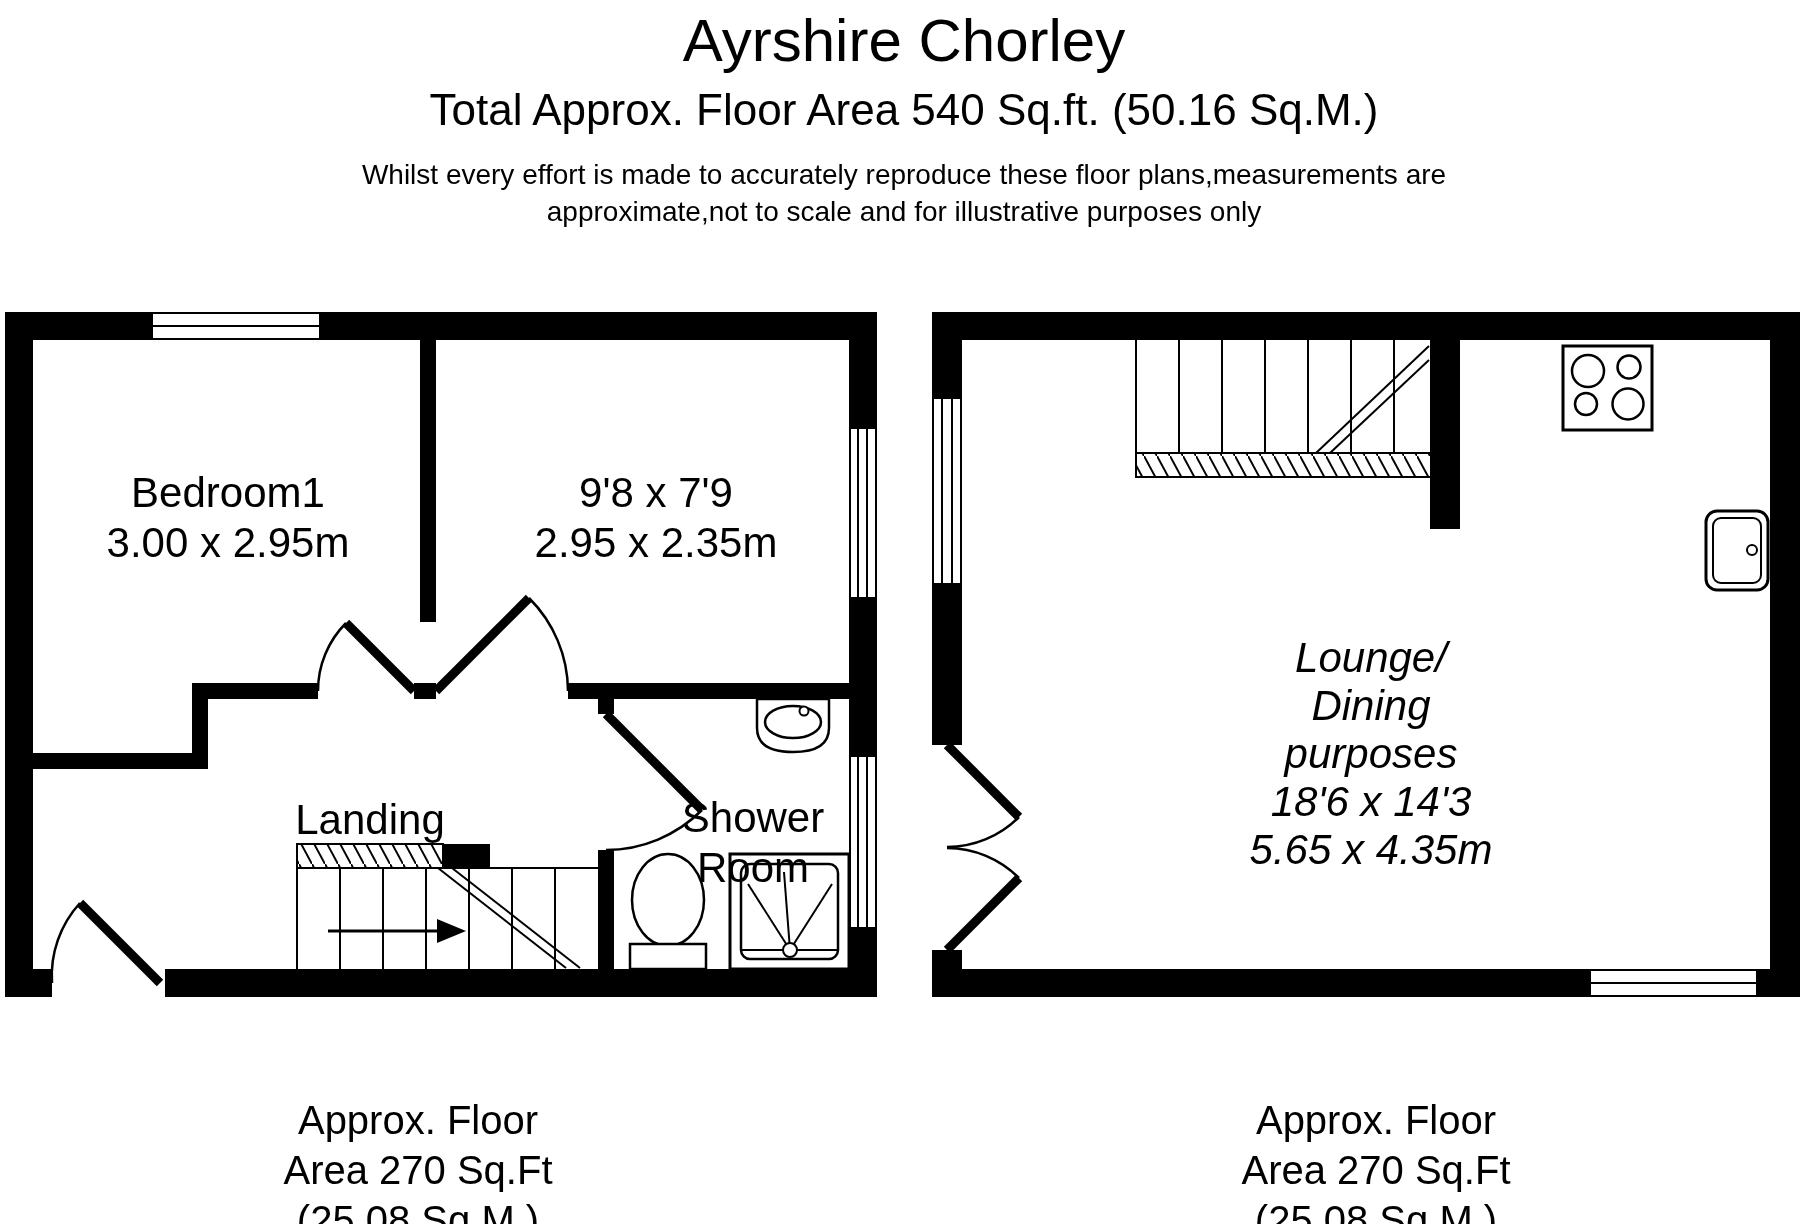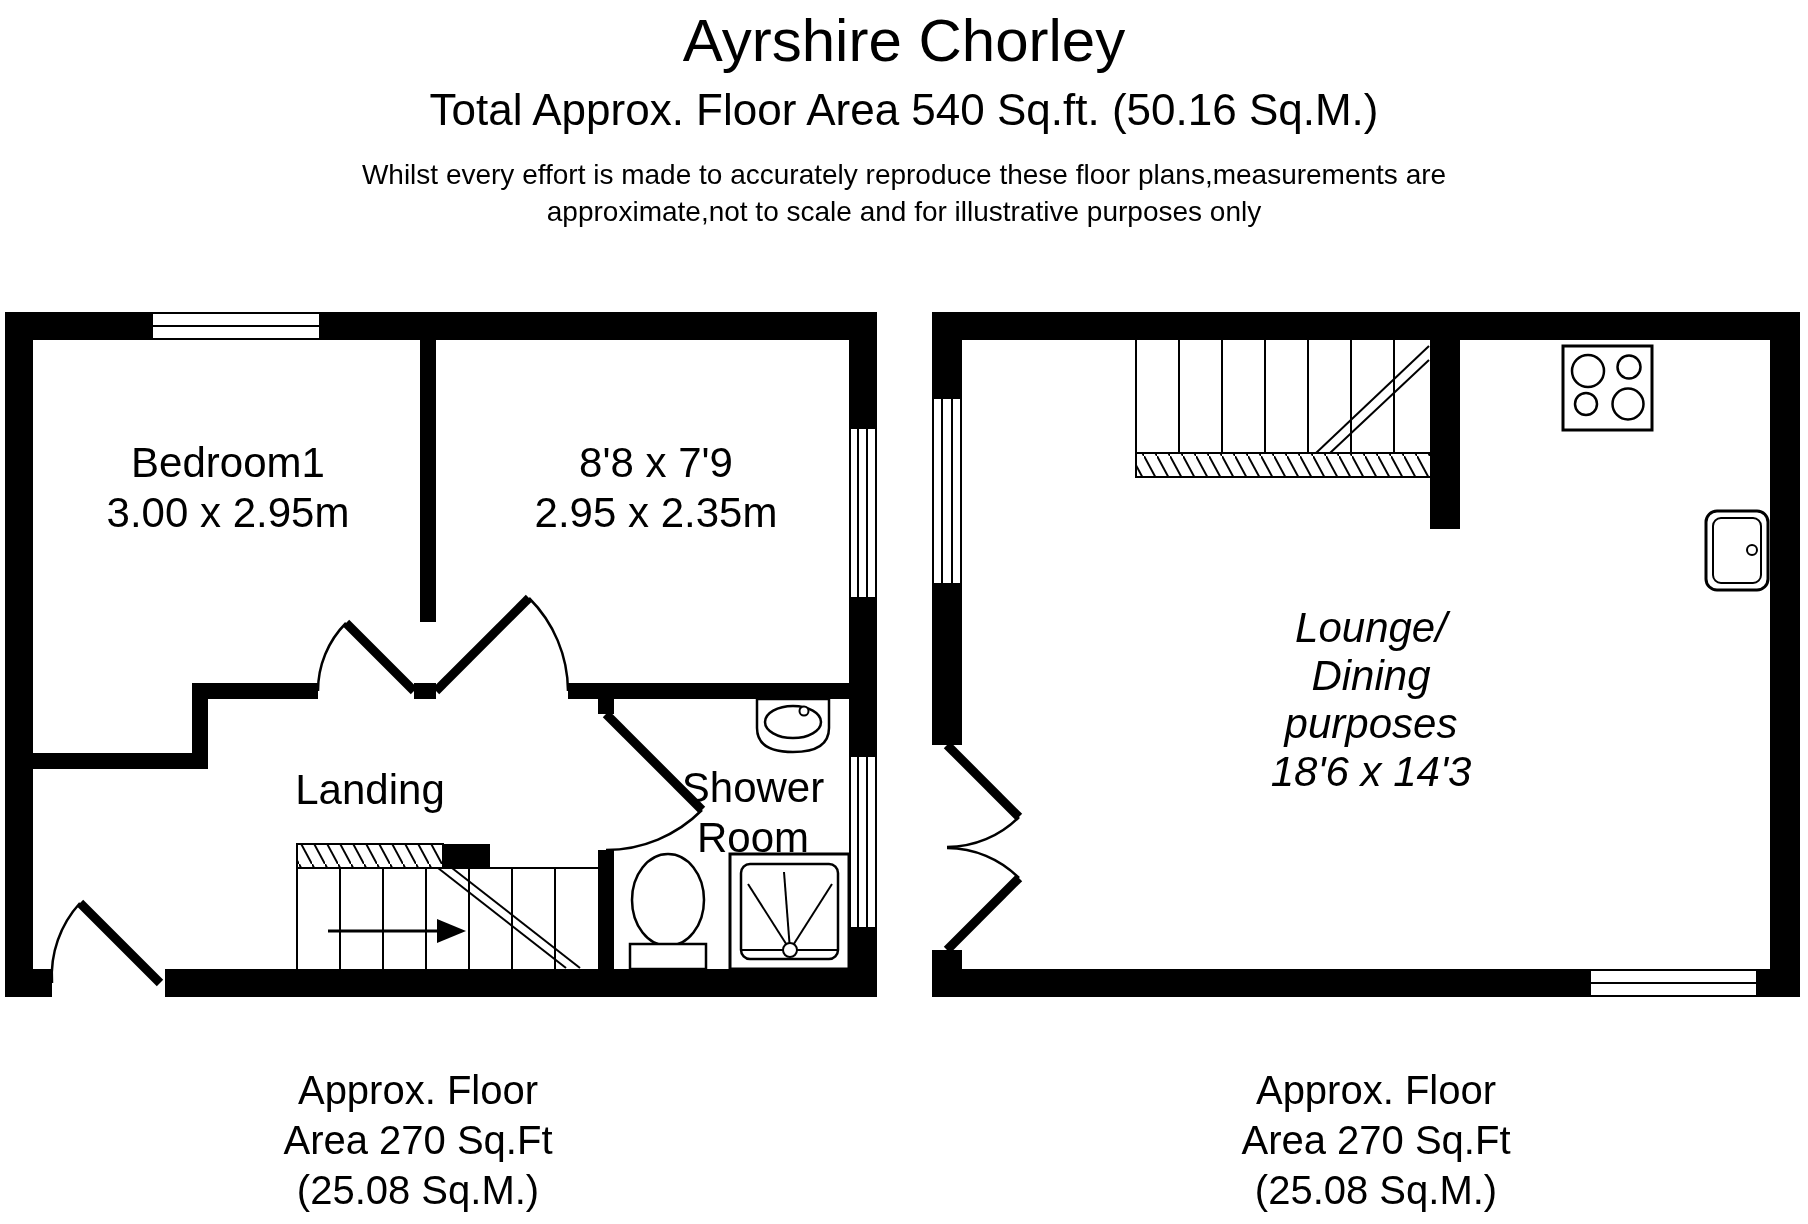--- a/index.html
+++ b/index.html
@@ -16,20 +16,21 @@
   #subtitle{top:84px;font-size:44px;line-height:52px;}
   #disclaimer{top:156px;font-size:28px;line-height:37px;}
   #plan-svg{position:absolute;left:0;top:0;color:var(--ink,#000);}
   .label{
     position:absolute;
     transform:translateX(-50%);
     text-align:center;
     white-space:nowrap;
     font-size:42px;
     line-height:50px;
+    margin-top:30px;
   }
   .label.cap{font-size:40px;line-height:50px;}
   .label.lounge{line-height:48px;font-style:italic;}
 </style>
 </head>
 <body>
 
 <div id="page">
 
   <div id="title" class="hdr">Ayrshire Chorley</div>
@@ -184,38 +185,39 @@
       </g>
     </g>
   </svg>
 
   <div class="label" style="left:228px;top:438px;">
     <div>Bedroom1</div>
     <div>3.00 x 2.95m</div>
   </div>
 
   <div class="label" style="left:656px;top:438px;">
-    <div>8'8 x 7'9</div>
+    <div>9'8 x 7'9</div>
     <div>2.95 x 2.35m</div>
   </div>
 
   <div class="label" style="left:370px;top:765px;text-align:center;">
     <div>Landing</div>
   </div>
 
   <div class="label" style="left:753px;top:763px;">
     <div>Shower</div>
     <div>Room</div>
   </div>
 
   <div class="label lounge" style="left:1371px;top:604px;">
     <div>Lounge/</div>
     <div>Dining</div>
     <div>purposes</div>
     <div>18'6 x 14'3</div>
+    <div>5.65 x 4.35m</div>
   </div>
 
   <div class="label cap" style="left:418px;top:1065px;">
     <div>Approx. Floor</div>
     <div>Area 270 Sq.Ft</div>
     <div>(25.08 Sq.M.)</div>
   </div>
 
   <div class="label cap" style="left:1376px;top:1065px;">
     <div>Approx. Floor</div>

